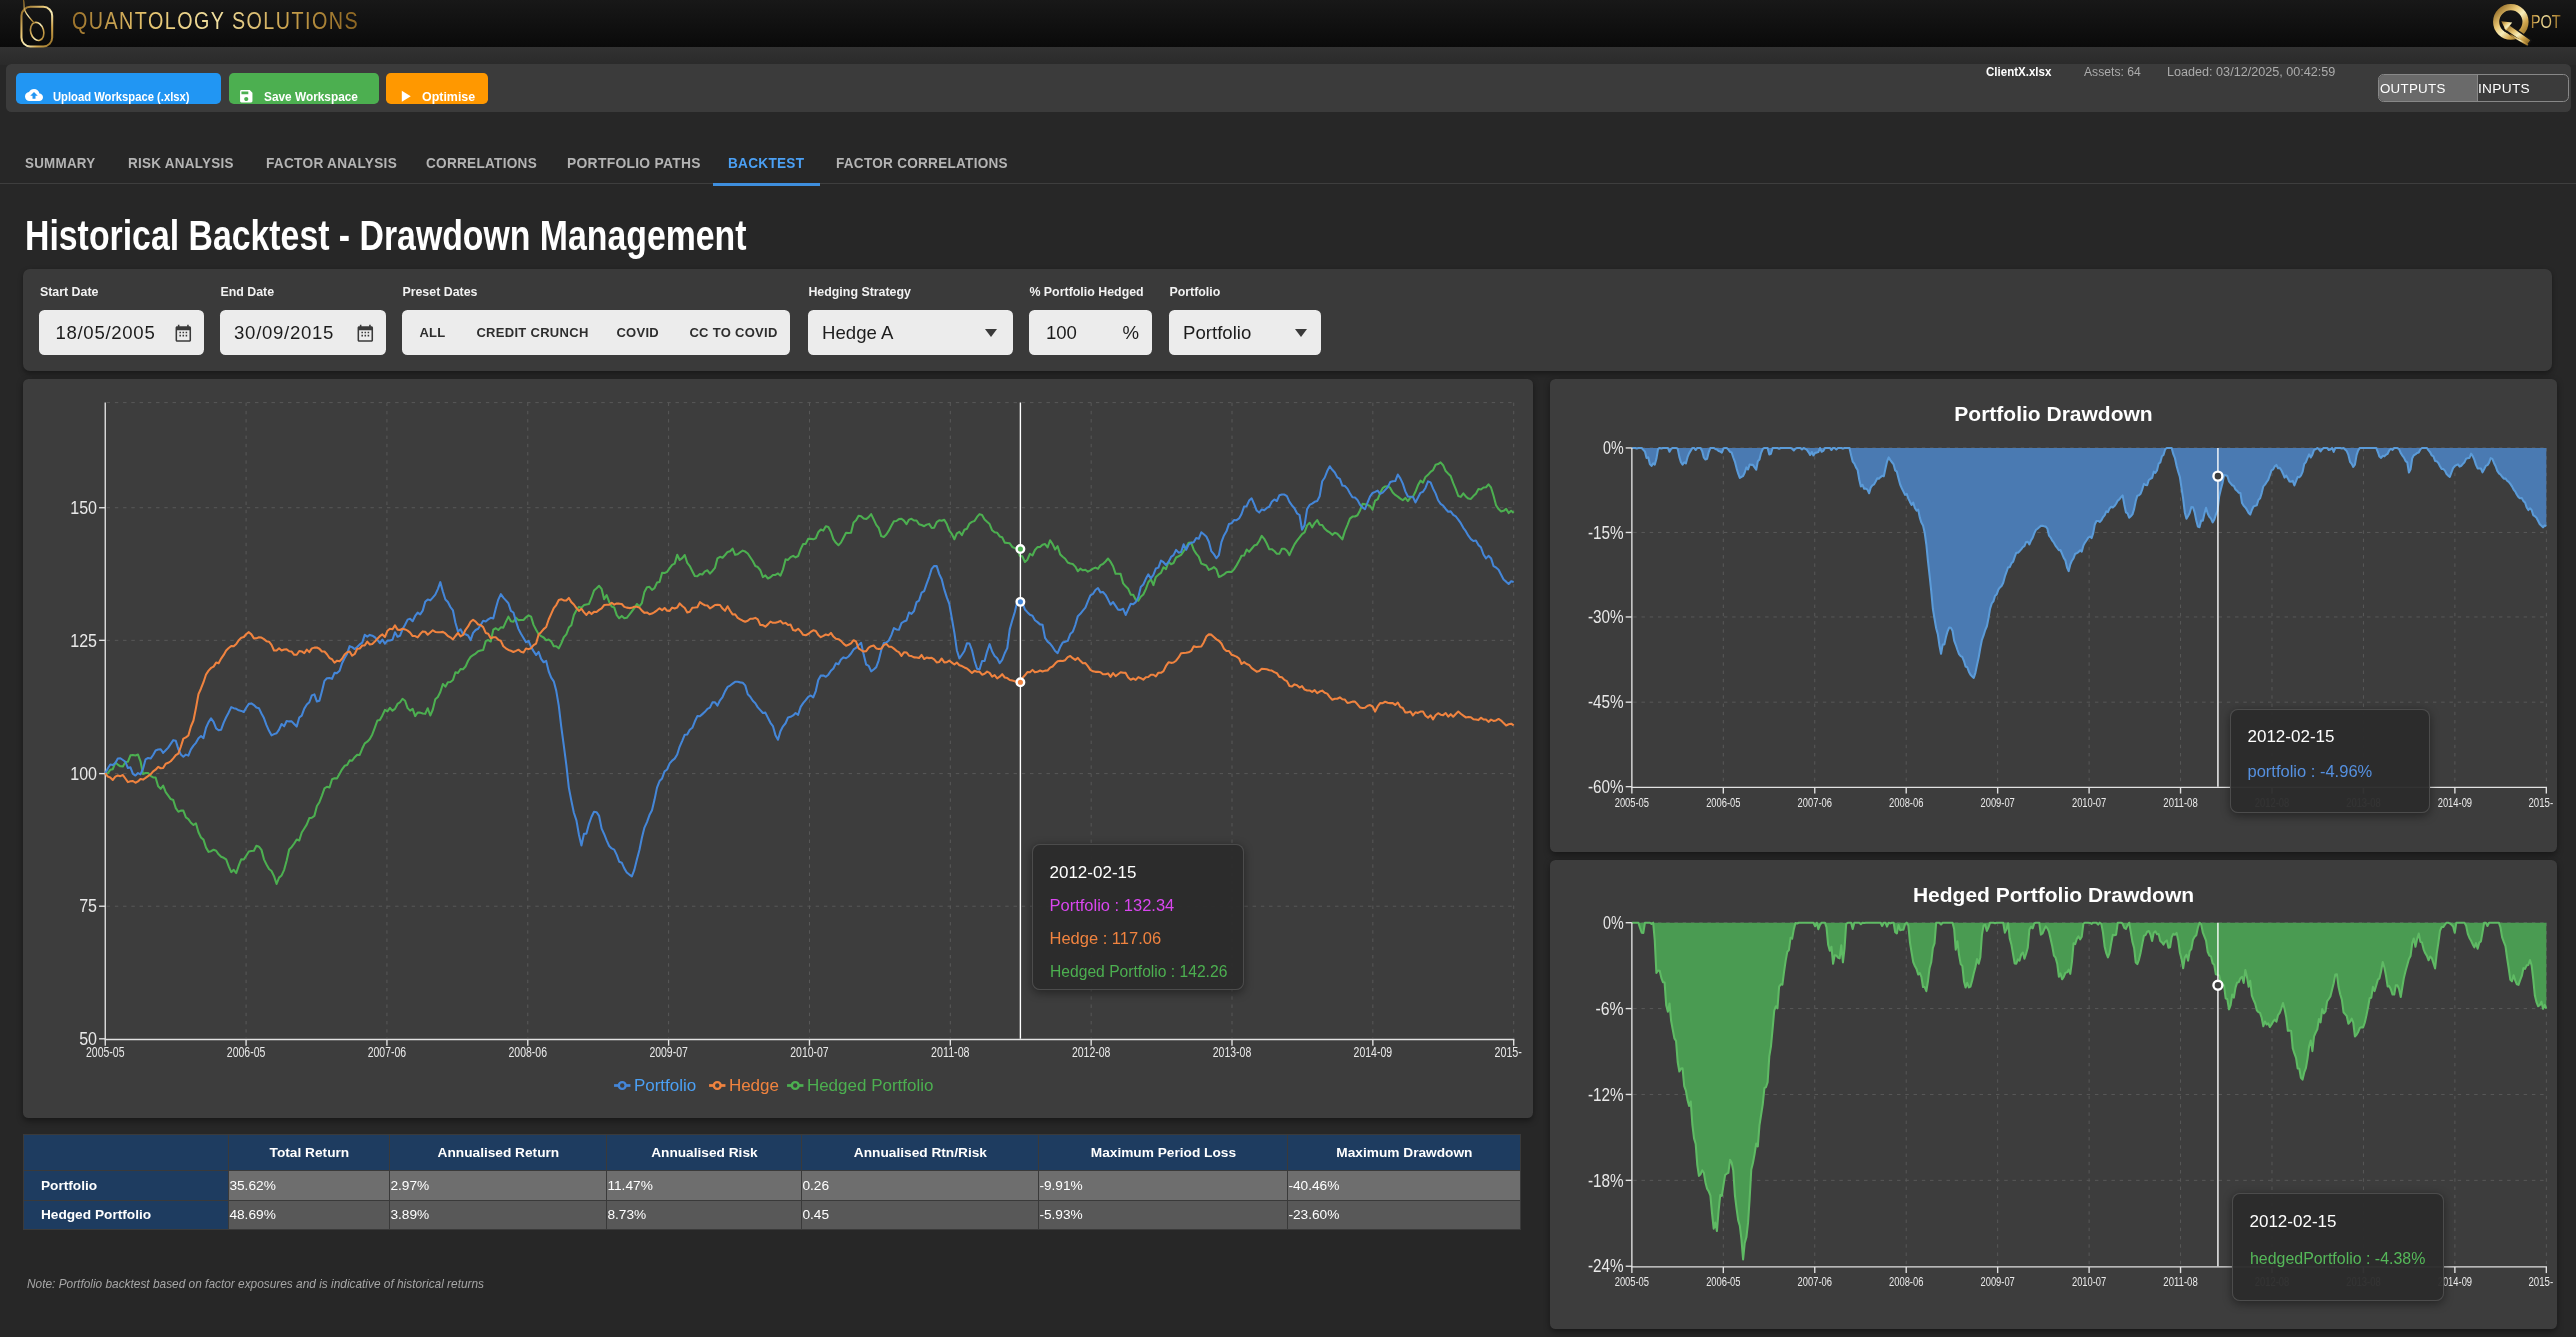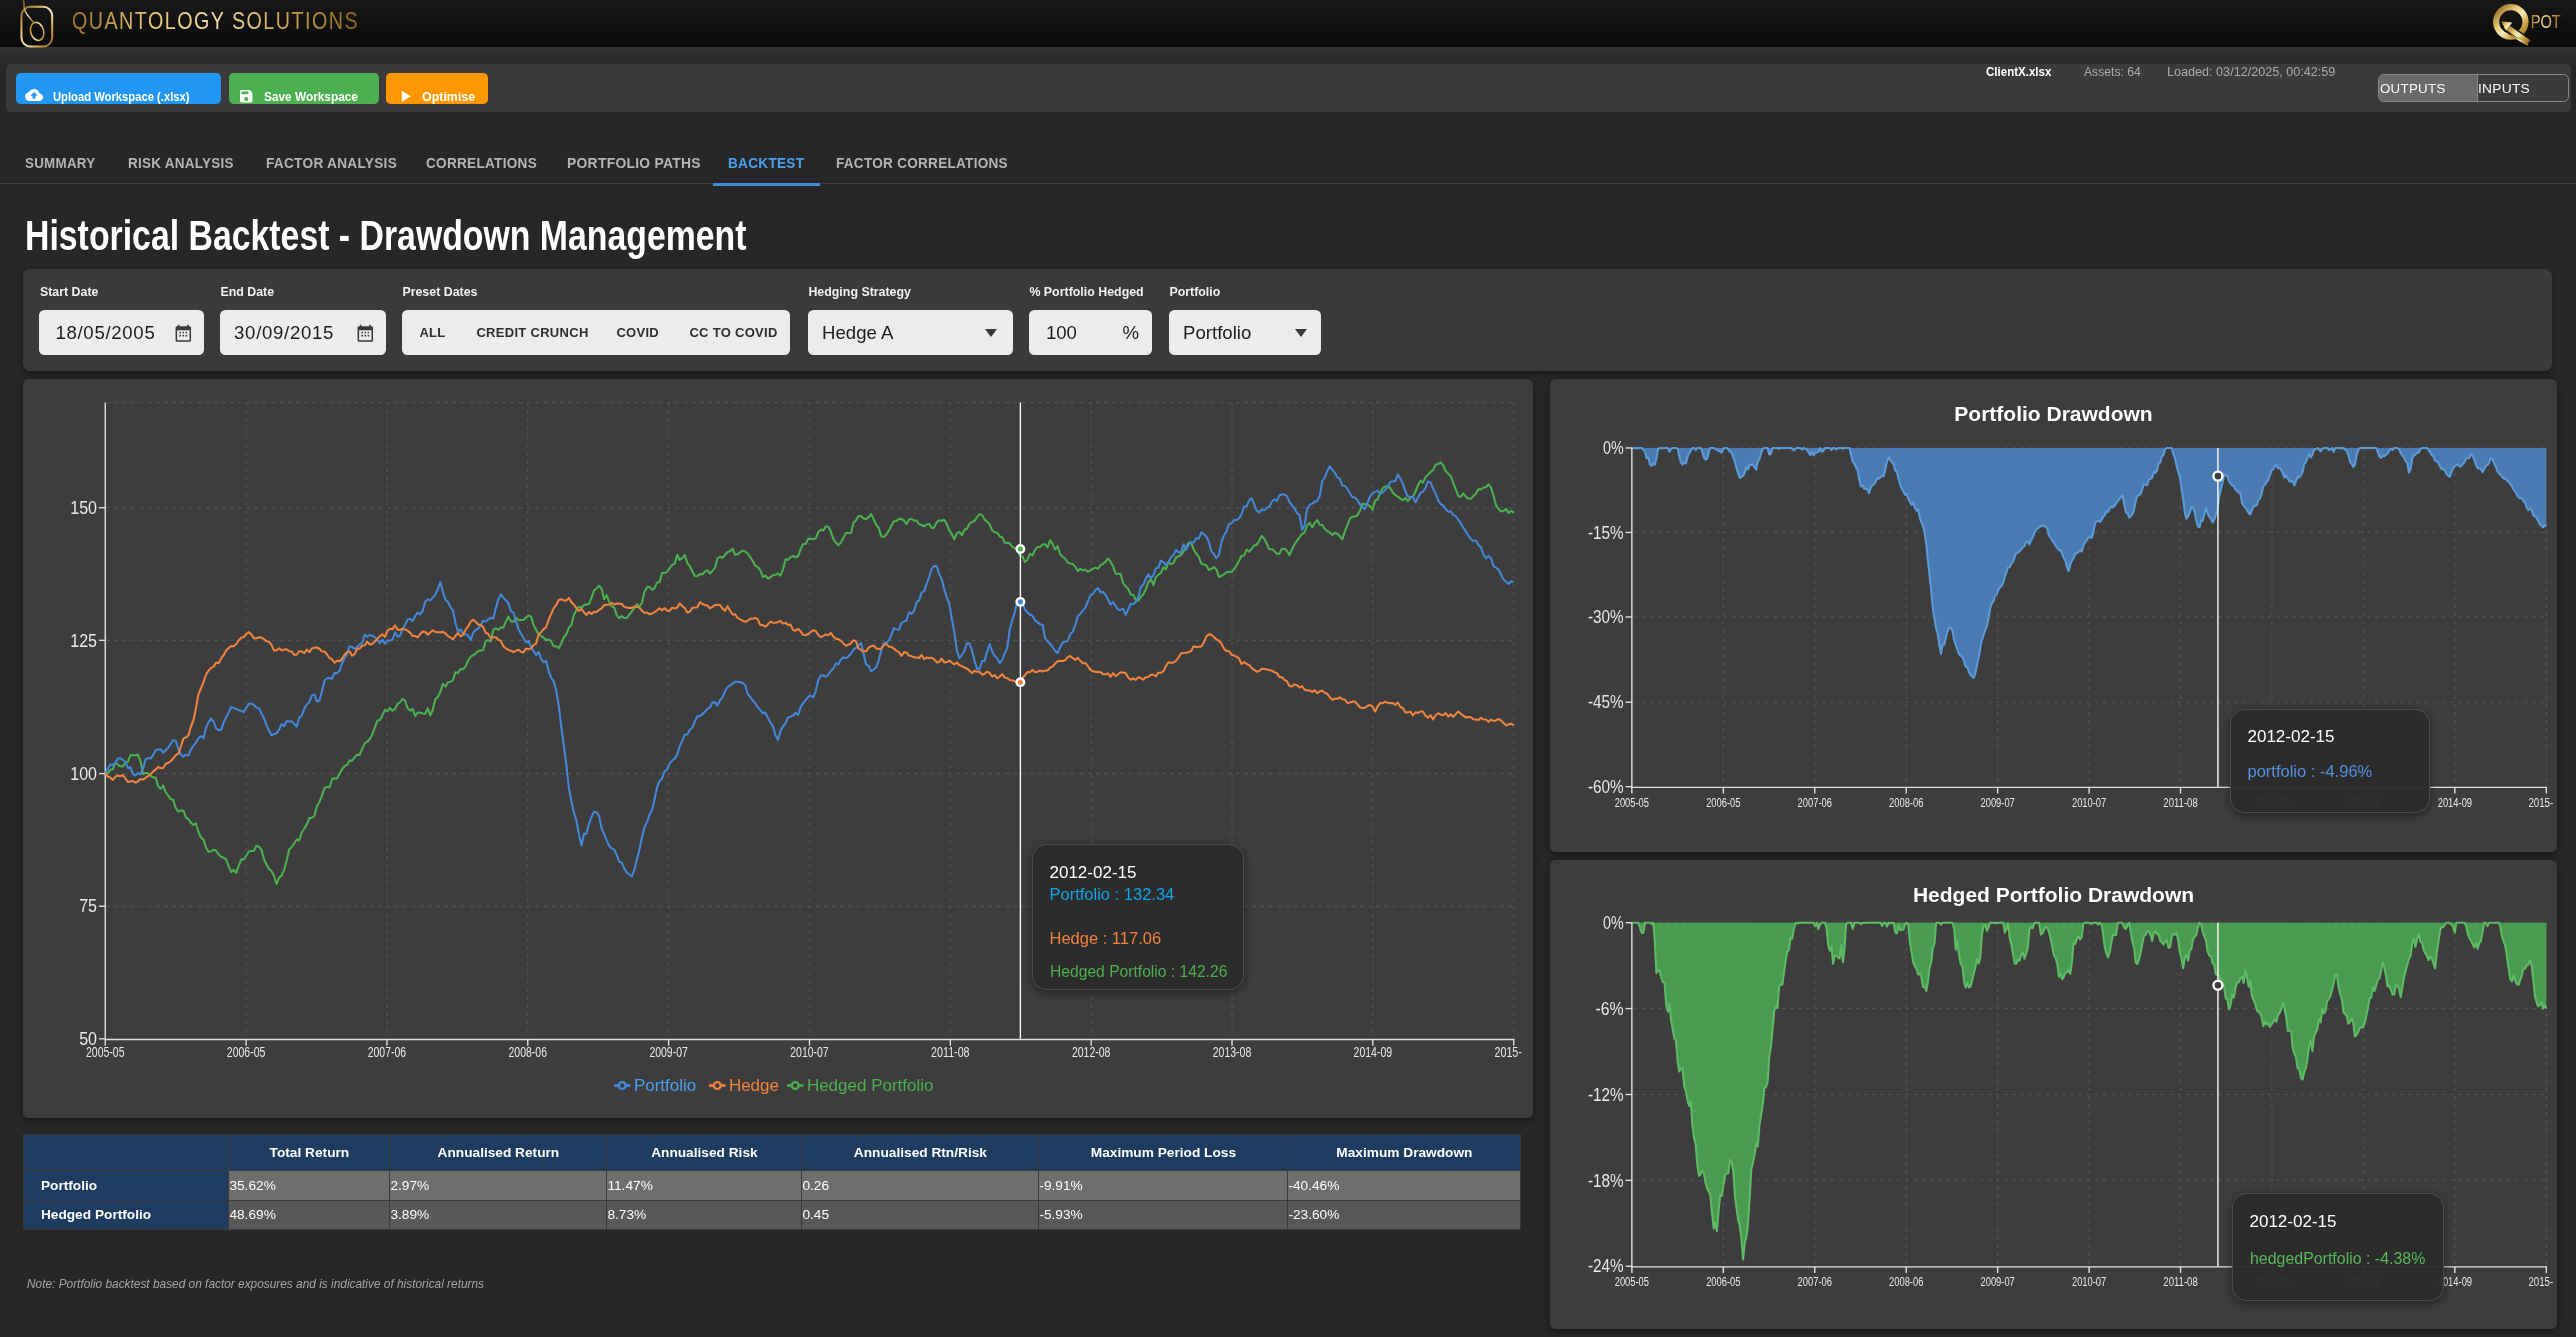--- a/index.html
+++ b/index.html
@@ -16,21 +16,21 @@
 #filter{position:absolute;left:23.4px;top:269px;width:2529px;height:102px;background:#3a3a3a;border-radius:6.9px;box-shadow:0 2.1px 5.5px rgba(0,0,0,.35)}
 .flab{position:absolute;top:16px;font-size:12.4px;font-weight:bold;color:#f2f2f2;white-space:nowrap}
 .fctl{position:absolute;top:41px;height:45px;background:#ececec;border-radius:5.5px;color:#1c1c1c;display:flex;align-items:center;white-space:nowrap}
 .panel{position:absolute;background:#3d3d3d;border-radius:5.5px;box-shadow:0 2.1px 6.9px rgba(0,0,0,.4)}
 svg{position:absolute;left:0;top:0}
 .gl{stroke:#5a5a5a;stroke-width:1.4;stroke-dasharray:5 7;fill:none}
 .ax{stroke:#e2e2e2;stroke-width:2;fill:none}
 .ln{fill:none;stroke-width:3;stroke-linejoin:round}
 .alab{fill:#e9e9e9;font-family:"Liberation Sans",sans-serif}
 .ctitle{position:absolute;width:1007px;text-align:center;font-size:21px;font-weight:bold;color:#fff}
-.ttip{position:absolute;background:rgba(44,44,44,.96);border:0.7px solid rgba(82,82,82,.85);border-radius:15px;box-shadow:0 2.1px 9.6px rgba(0,0,0,.4)}
+.ttip{position:absolute;background:rgba(44,44,44,.96);border:0.7px solid rgba(82,82,82,.85);border-radius:8px;box-shadow:0 2.1px 9.6px rgba(0,0,0,.4)}
 .ttip div{position:absolute;white-space:nowrap}
 .litem{position:absolute;font-size:17px;white-space:nowrap}
 table{position:absolute;left:23.4px;top:1134px;border-collapse:collapse;table-layout:fixed}
 td,th{border:1.4px solid #3a3a3a;color:#fff;font-size:13.7px;padding:0}
 th{background:#1e3c60;font-weight:bold;height:36px}
 td{height:29.5px}
 .rowlab{background:#1e3c60;text-align:left;font-weight:bold;padding-left:16.5px}
 #note{position:absolute;left:27px;top:1277px;font-size:12.4px;font-style:italic;color:#a6a6a6;white-space:nowrap}
 </style></head><body>
 <div id="header"></div>
@@ -356,21 +356,21 @@
       <line x1="0" y1="11" x2="24" y2="11" stroke="#f0833f" stroke-width="4"></line>
       <circle cx="12" cy="11" r="5" fill="#3d3d3d" stroke="#f0833f" stroke-width="3.5"></circle>
     </svg>Hedge</div>
 <div class="litem" style="left:787px;top:1076px;color:#4caf50"><svg style="position:static;vertical-align:-2.1px;margin-right:3.4px" width="16.5" height="15" viewBox="0 0 24 22">
       <line x1="0" y1="11" x2="24" y2="11" stroke="#4caf50" stroke-width="4"></line>
       <circle cx="12" cy="11" r="5" fill="#3d3d3d" stroke="#4caf50" stroke-width="3.5"></circle>
     </svg>Hedged Portfolio</div>
 
 <div class="ttip" style="left:1032px;top:844px;width:212px;height:146px">
  <div style="left:16.5px;top:18px;font-size:17px;color:#fff">2012-02-15</div>
- <div style="left:16.5px;top:40px;font-size:16.5px;color:#0ea5e9">Portfolio : 132.34</div>
+ <div style="left:16.5px;top:51px;font-size:16.5px;color:#d946ef">Portfolio : 132.34</div>
  <div style="left:16.5px;top:84px;font-size:16.5px;color:#f0833f">Hedge : 117.06</div>
  <div style="left:16.5px;top:117px;font-size:16.5px;color:#4caf50"><span style="display:inline-block;transform:scaleX(0.9478);transform-origin:0 50%;white-space:nowrap;">Hedged Portfolio : 142.26</span></div>
 </div>
 <div class="ttip" style="left:2230px;top:709px;width:200px;height:104px">
  <div style="left:16.5px;top:16.5px;font-size:17px;color:#fff">2012-02-15</div>
  <div style="left:16.5px;top:52px;font-size:16.5px;color:#5590e0">portfolio : -4.96%</div>
 </div>
 <div class="ttip" style="left:2232px;top:1193px;width:212px;height:108px">
  <div style="left:16.5px;top:18px;font-size:17px;color:#fff">2012-02-15</div>
  <div style="left:16.5px;top:55px;font-size:16.5px;color:#55b859"><span style="display:inline-block;transform:scaleX(0.9652);transform-origin:0 50%;white-space:nowrap;">hedgedPortfolio : -4.38%</span></div>

